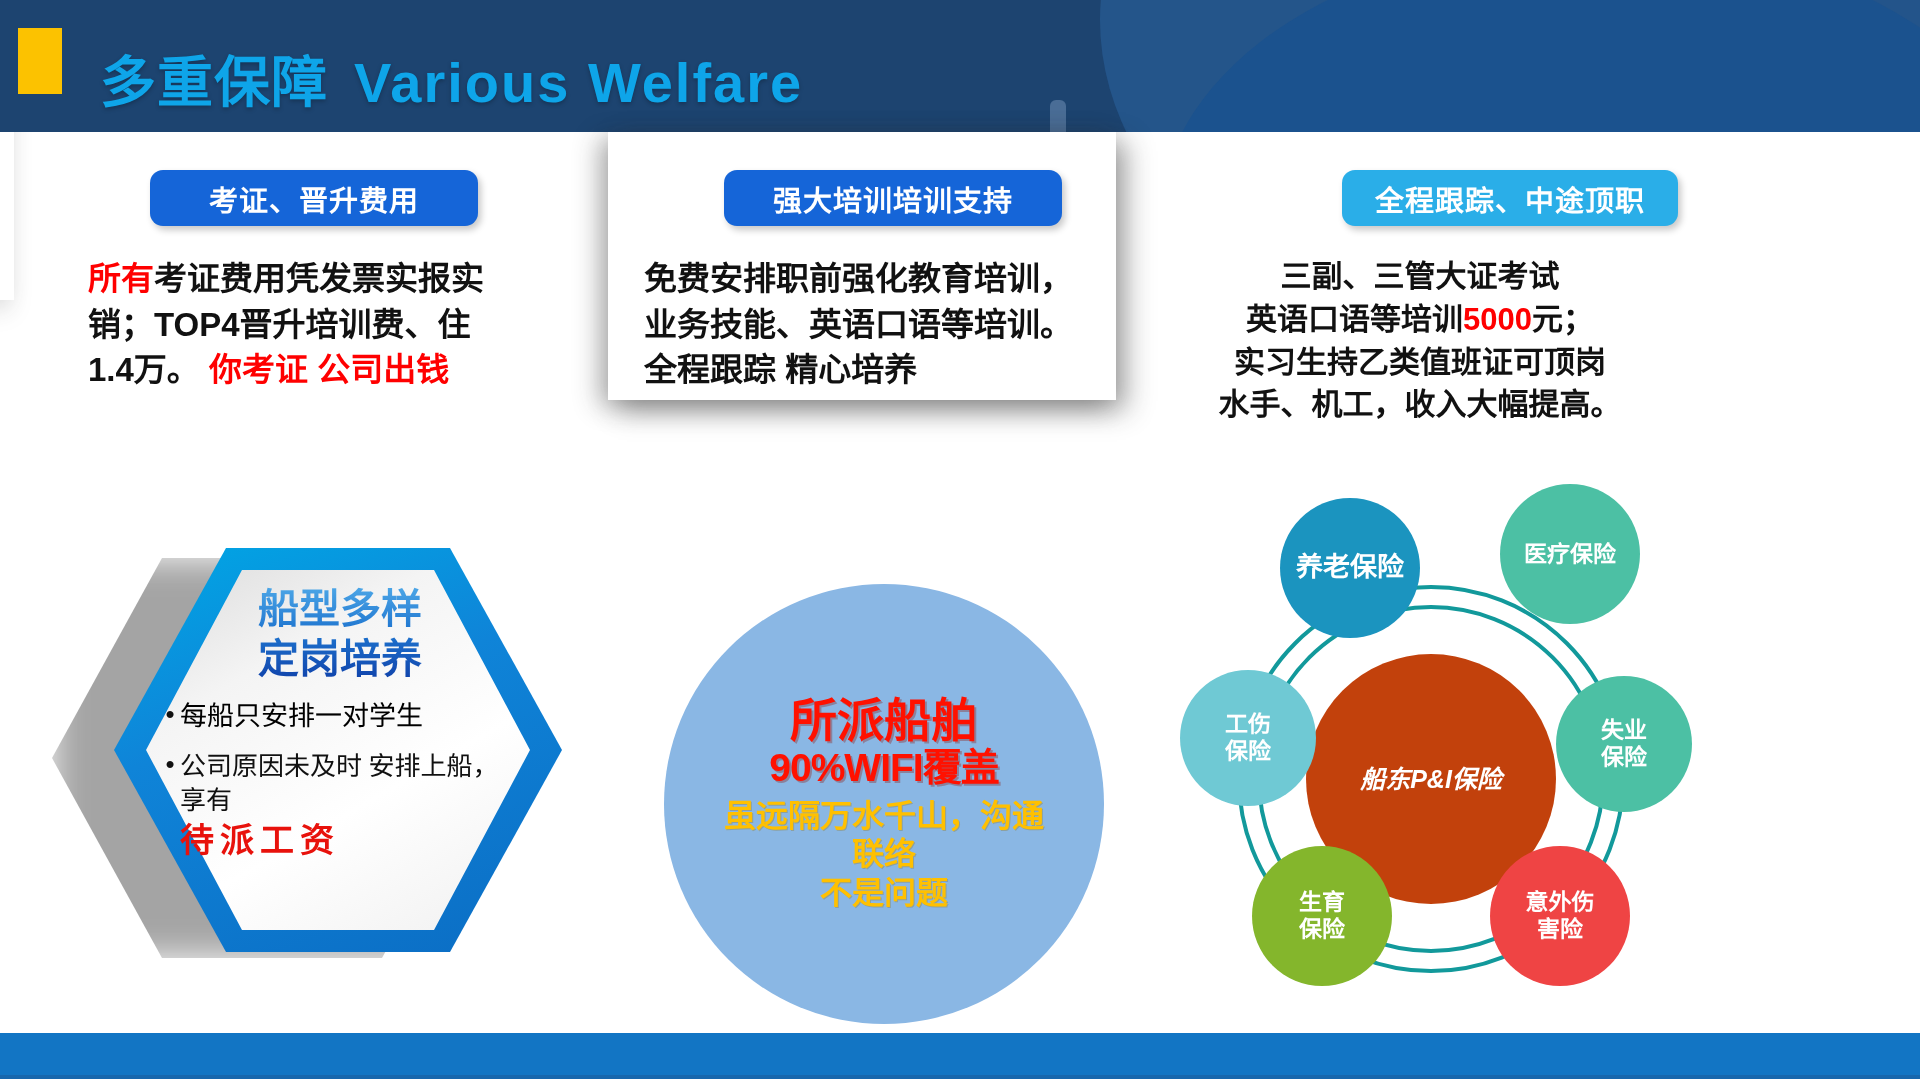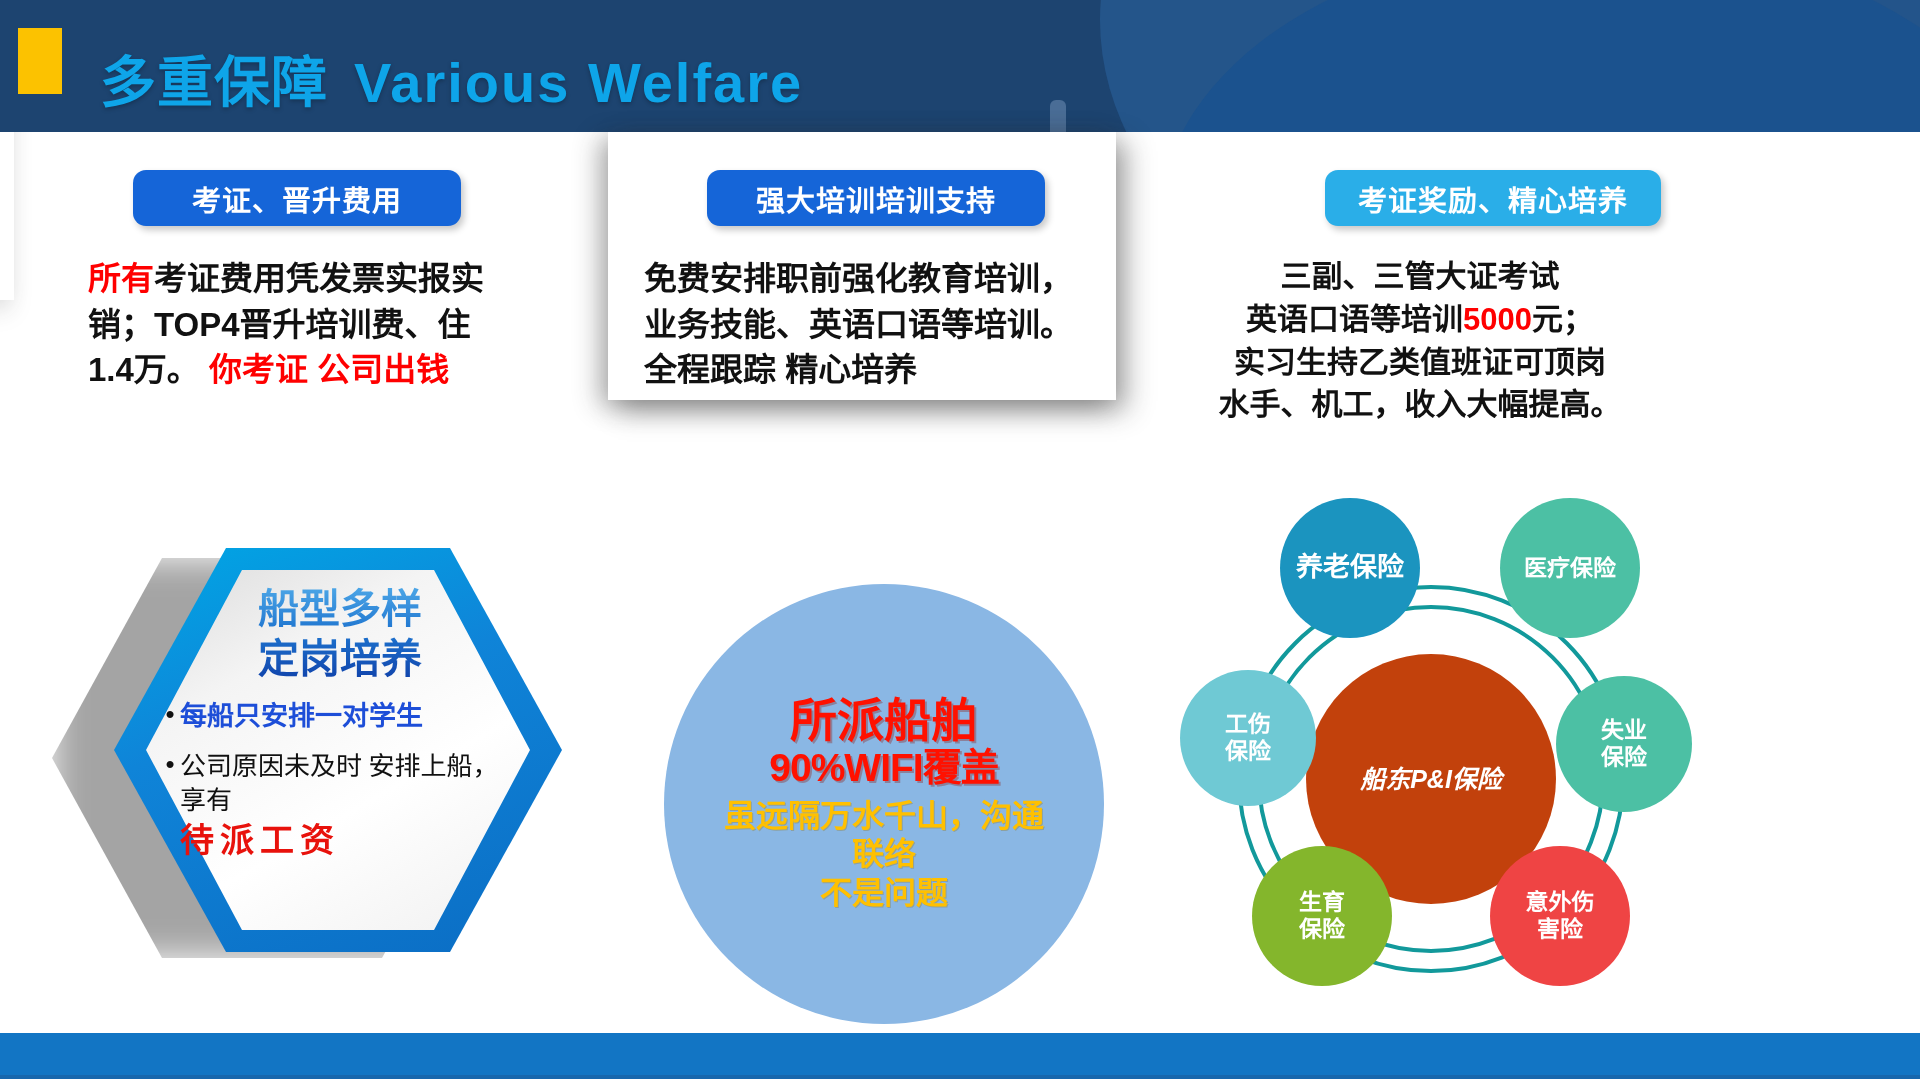--- a/index.html
+++ b/index.html
@@ -97,20 +97,21 @@
   .badge {
     position: absolute;
     display: flex; align-items: center; justify-content: center;
     color: #ffffff;
     font-size: 29px; font-weight: bold;
     letter-spacing: 1px;
     border-radius: 13px;
     white-space: nowrap;
     box-shadow: 3px 4px 7px rgba(0,0,0,.22);
     z-index: 6;
+    margin-left: 17px;
   }
   .badge-1 { left: 133px; top: 170px; width: 328px; height: 56px; background: #1565d8; }
   .badge-2 { left: 707px; top: 170px; width: 338px; height: 56px; background: #1565d8; }
   .badge-3 { left: 1325px; top: 170px; width: 336px; height: 56px; background: #2aaee8; }
 
   
   .col-text {
     position: absolute;
     color: #111111;
     font-weight: bold;
@@ -171,21 +172,21 @@
     margin-bottom: 16px;
   }
   .hex-bullet {
     flex: 0 0 auto;
     width: 20px;
     font-size: 26px; line-height: 1.1;
     color: #111; text-align: center;
   }
   .hex-li-body { flex: 1 1 auto; }
   .hex-li-1 .hex-li-body {
-    font-size: 27px; font-weight: bold; color: #1d4ed8;
+    font-size: 27px; font-weight: normal; color: #000000;
     line-height: 1.25;
   }
   .hex-li-2 .hex-li-body {
     font-size: 26px; font-weight: normal; color: #111;
     font-family: "Liberation Serif", "DejaVu Serif", serif;
     line-height: 1.3;
   }
   .hex-wage {
     font-family: "Liberation Serif", "DejaVu Serif", serif;
     color: #e8120c;
@@ -244,21 +245,21 @@
     line-height: 1.16;
     white-space: pre-line;
   }
   .bub-center {
     left: 146px; top: 174px;
     width: 250px; height: 250px;
     background: #12999b;
     font-size: 25px;
   }
   .bub-1 { left: 120px; top: 18px;  width: 140px; height: 140px; background: #1b94bf; font-size: 27px; }
-  .bub-2 { left: 340px; top: 18px;  width: 140px; height: 140px; background: #4cc0a4; font-size: 23px; }
+  .bub-2 { left: 340px; top: 4px;  width: 140px; height: 140px; background: #4cc0a4; font-size: 23px; }
   .bub-3 { left: 20px;  top: 190px; width: 136px; height: 136px; background: #6fc9d4; font-size: 23px; }
   .bub-4 { left: 396px; top: 196px; width: 136px; height: 136px; background: #4cc0a4; font-size: 23px; }
   .bub-5 { left: 92px;  top: 366px; width: 140px; height: 140px; background: #84b62c; font-size: 23px; }
   .bub-6 { left: 330px; top: 366px; width: 140px; height: 140px; background: #1b94bf; font-size: 23px; }
 
   
   .footer {
     position: absolute;
     left: 0; bottom: 0;
     width: 1920px; height: 42px;
@@ -280,21 +281,21 @@
     <div class="hdr-title">
       <span>多重保障</span><span class="en">Various  Welfare</span>
     </div>
   </div>
 
   <div class="card card-mid"></div>
   <div class="card-right-shadow"></div>
 
   <div class="badge badge-1" style="background: rgb(21, 101, 216);">考证、晋升费用</div>
   <div class="badge badge-2" style="background: rgb(21, 101, 216);">强大培训培训支持</div>
-  <div class="badge badge-3" style="background: rgb(42, 174, 232);">考证奖励、精心培养</div>
+  <div class="badge badge-3" style="background: rgb(42, 174, 232);">全程跟踪、中途顶职</div>
 
   <div class="col-text col-1" id="col-1">
       <div><span class="red">所有</span><span>考证费用凭发票实报实</span></div>
       <div><span>销；TOP4晋升培训费、住</span></div>
       <div><span>1.4万。   </span><span class="red">你考证 公司出钱</span></div>
     </div>
   <div class="col-text col-2" id="col-2">
       <div><span> 免费安排职前强化教育培训，</span></div>
       <div><span>业务技能、英语口语等培训。</span></div>
       <div><span>全程跟踪 精心培养</span></div>

